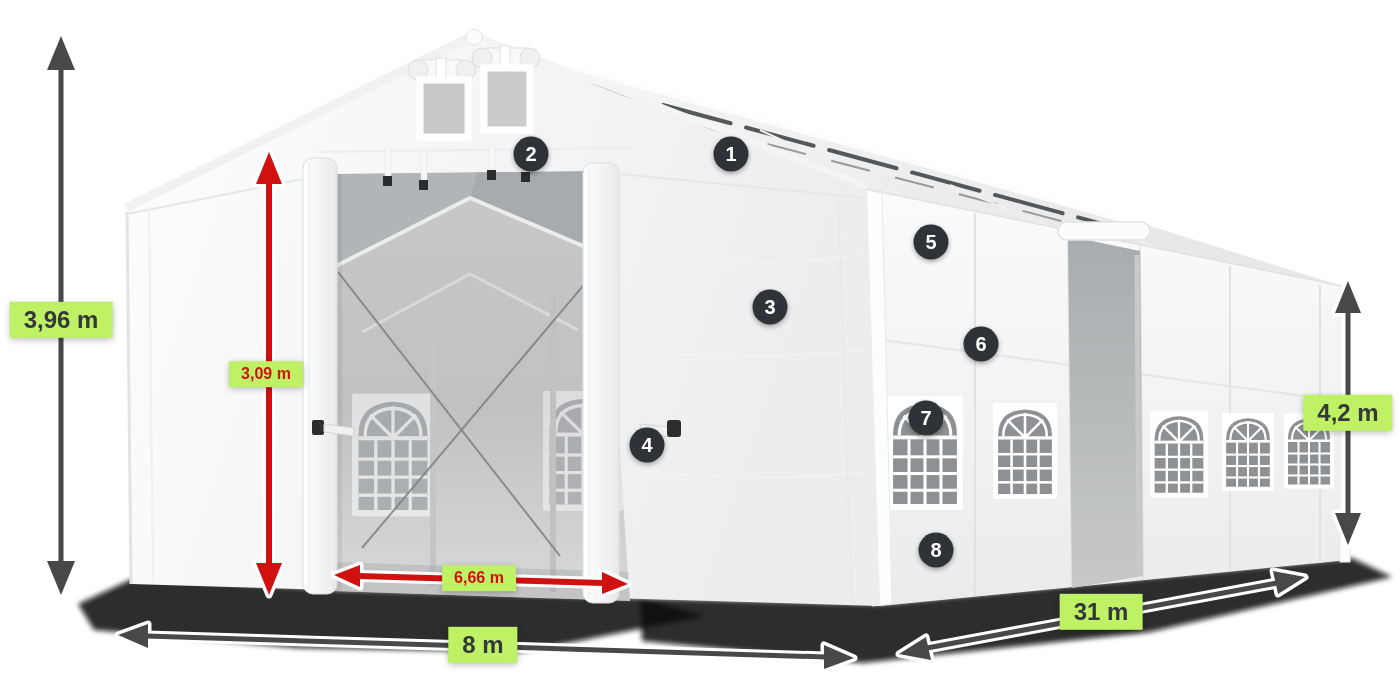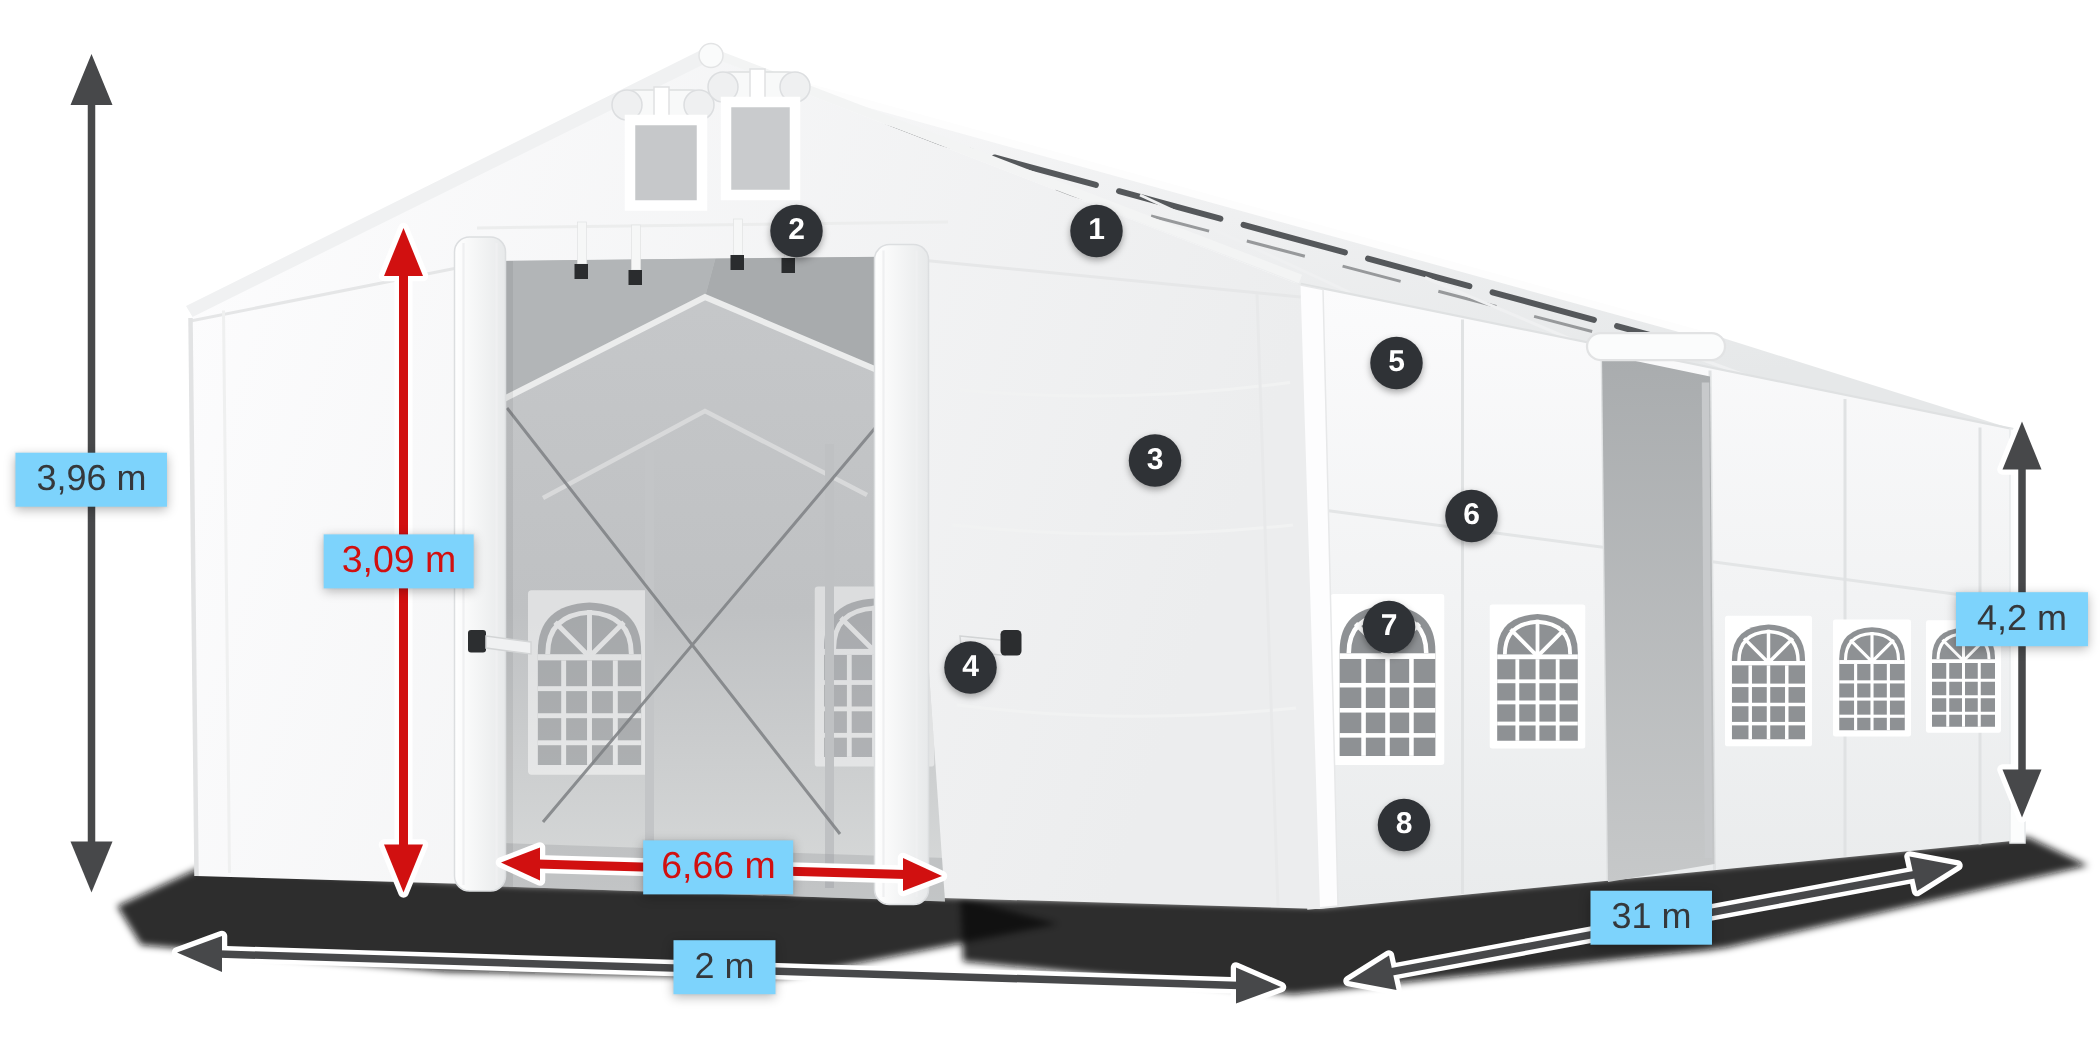--- a/index.html
+++ b/index.html
@@ -1,23 +1,23 @@
 <!DOCTYPE html>
 <html><head>
 <meta charset="utf-8">
 <style>
   html,body{margin:0;padding:0;background:#fff;}
   .stage{position:relative;width:1400px;height:700px;background:#ffffff;overflow:hidden;
          font-family:"Liberation Sans",sans-serif;}
   .stage svg.scene{position:absolute;left:0;top:0;}
-  .dim-label{position:absolute;transform:translate(-50%,-50%);background:#7dd3fc;
-rgba     border-radius:14px;padding:5px 14px;font-weight:400;font-size:24px;color:#35383b;
+  .dim-label{position:absolute;transform:translate(-50%,-50%);background:#bef264;
+rgba     border-radius:14px;padding:5px 14px;font-weight:700;font-size:24px;color:#35383b;
      white-space:nowrap;box-shadow:0 2px 7px rgba(0,0,0,.28),0 0 0 1px rgba(0,0,0,.02);
      line-height:1.1;}
-  .dim-label.red{color:#d11010;font-size:25px;padding:4px 12px;}
+  .dim-label.red{color:#d11010;font-size:16px;padding:4px 12px;}
   .badge{position:absolute;width:35px;height:35px;transform:translate(-50%,-50%);
      border-radius:50%;background:#2f3236;color:#fff;font-weight:700;font-size:20px;
      display:flex;align-items:center;justify-content:center;
      box-shadow:0 2px 5px rgba(0,0,0,.35);}
 </style>
 </head>
 <body>
 
 <div class="stage">
 
@@ -232,21 +232,21 @@
       <path d="M358,576 L604,583" stroke-width="6"></path>
       <polygon points="334,575 360,565 360,587" stroke-width="0"></polygon>
       <polygon points="628,584 602,572 602,594" stroke-width="0"></polygon>
     </g>
   </g>
 </svg>
 
 <div class="dim-label" style="left:61px;top:320px">3,96 m</div>
 <div class="dim-label red" style="left:266px;top:374px">3,09 m</div>
 <div class="dim-label red" style="left:479px;top:578px">6,66 m</div>
-<div class="dim-label" style="left:483px;top:645px">2 m</div>
+<div class="dim-label" style="left:483px;top:645px">8 m</div>
 <div class="dim-label" style="left:1101px;top:612px">31 m</div>
 <div class="dim-label" style="left:1348px;top:413px">4,2 m</div>
 
 <div class="badge" style="left:731px;top:154px">1</div>
 <div class="badge" style="left:531px;top:154px">2</div>
 <div class="badge" style="left:770px;top:307px">3</div>
 <div class="badge" style="left:647px;top:445px">4</div>
 <div class="badge" style="left:931px;top:242px">5</div>
 <div class="badge" style="left:981px;top:344px">6</div>
 <div class="badge" style="left:926px;top:418px">7</div>

